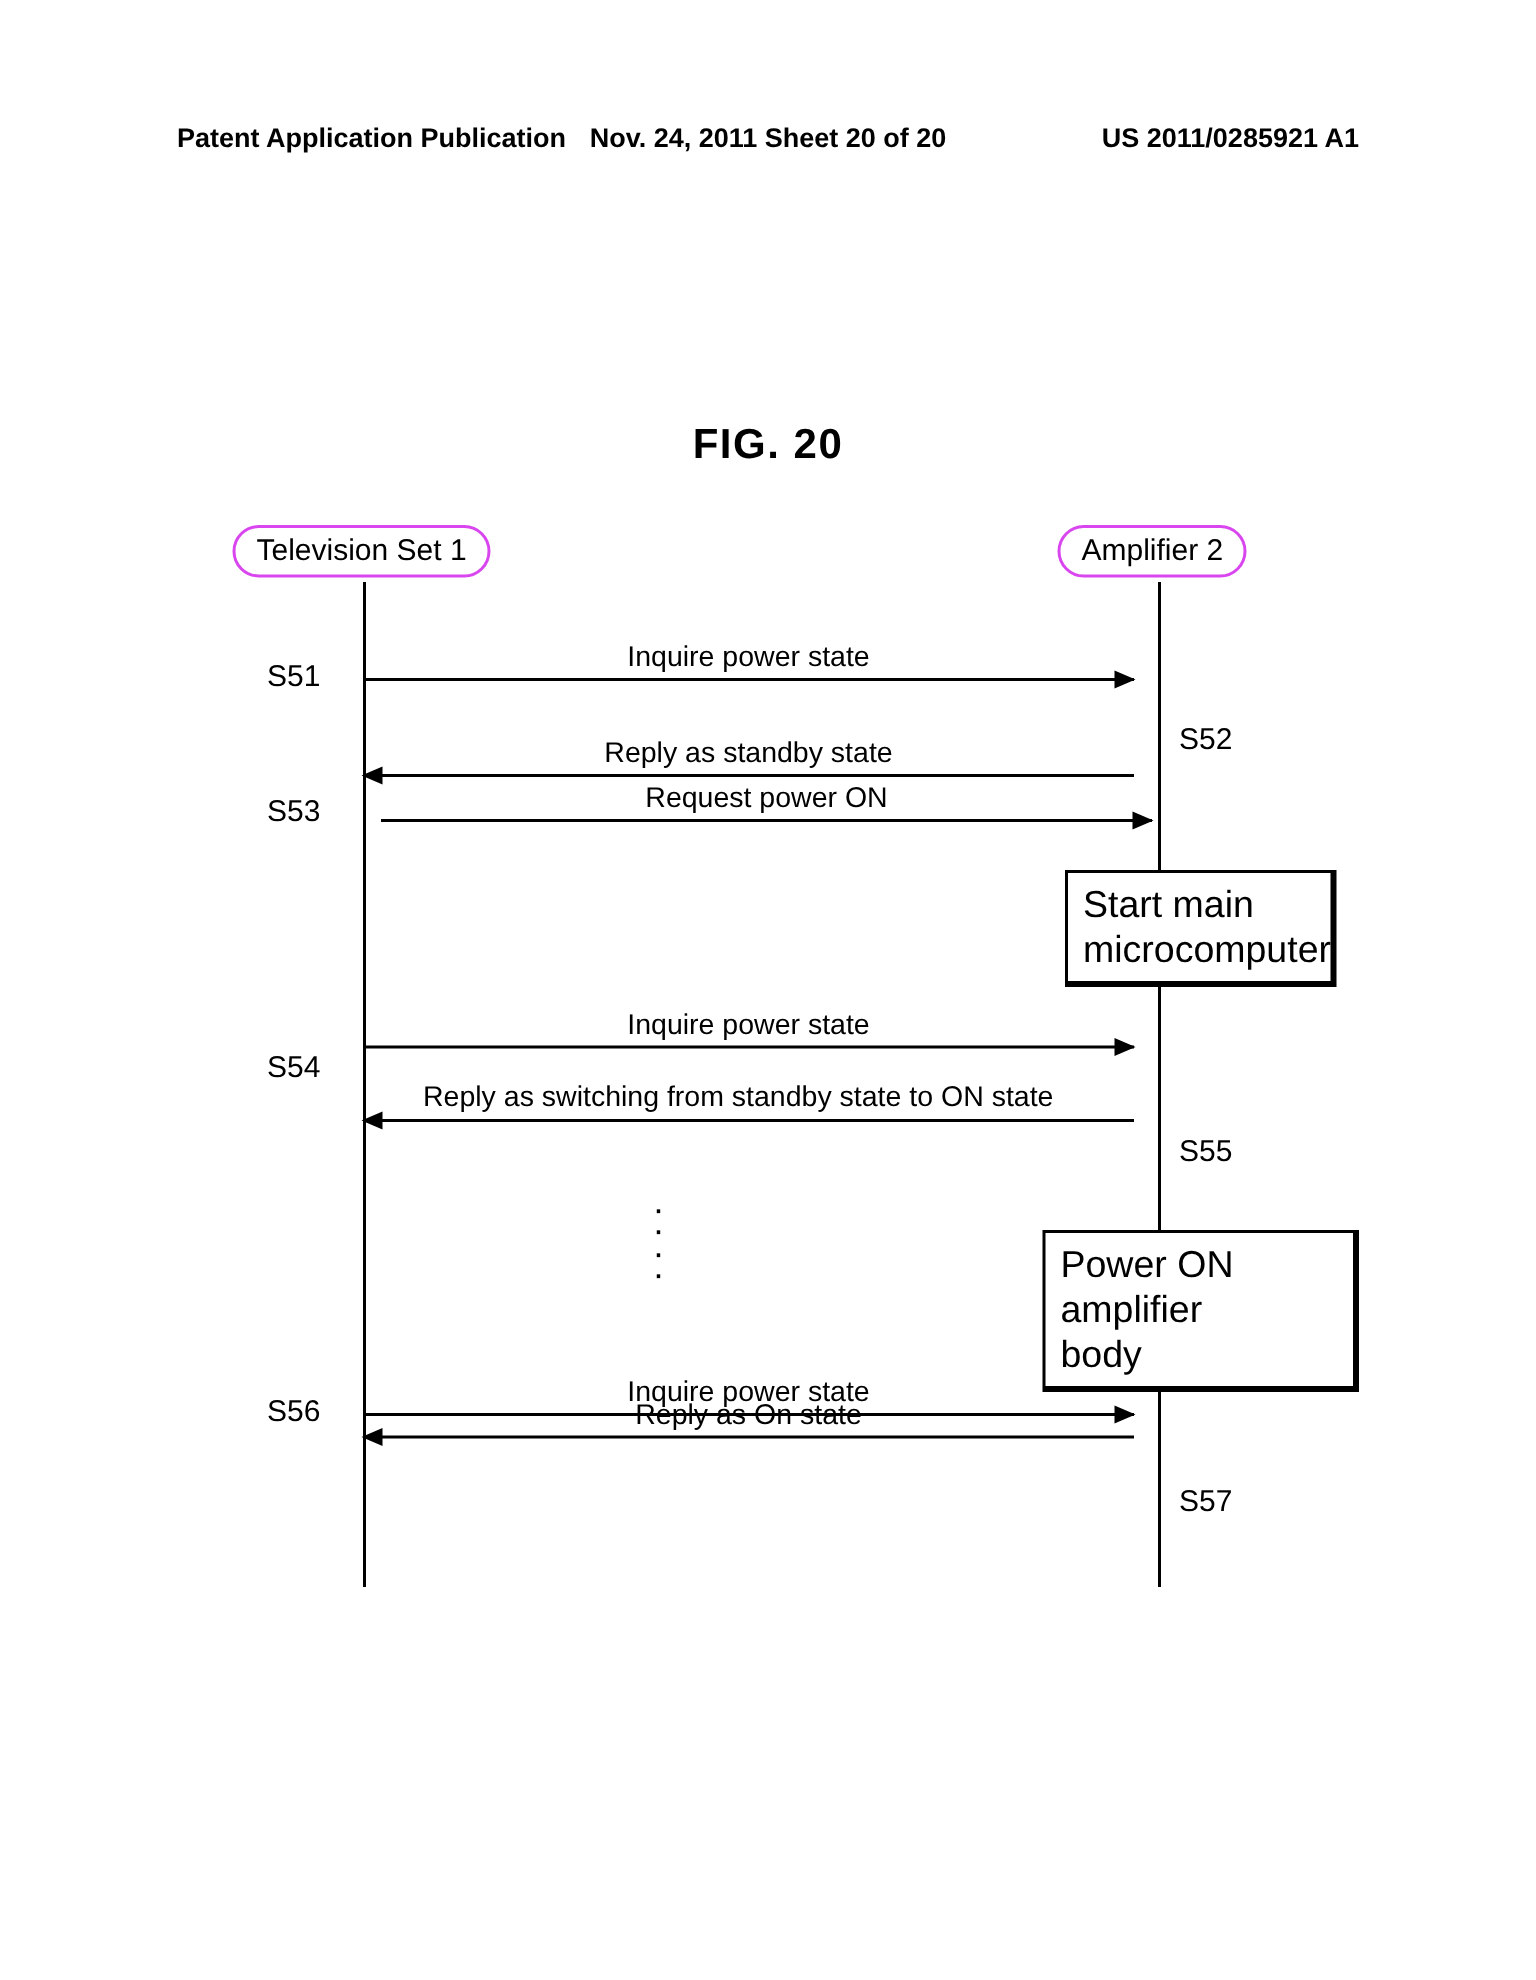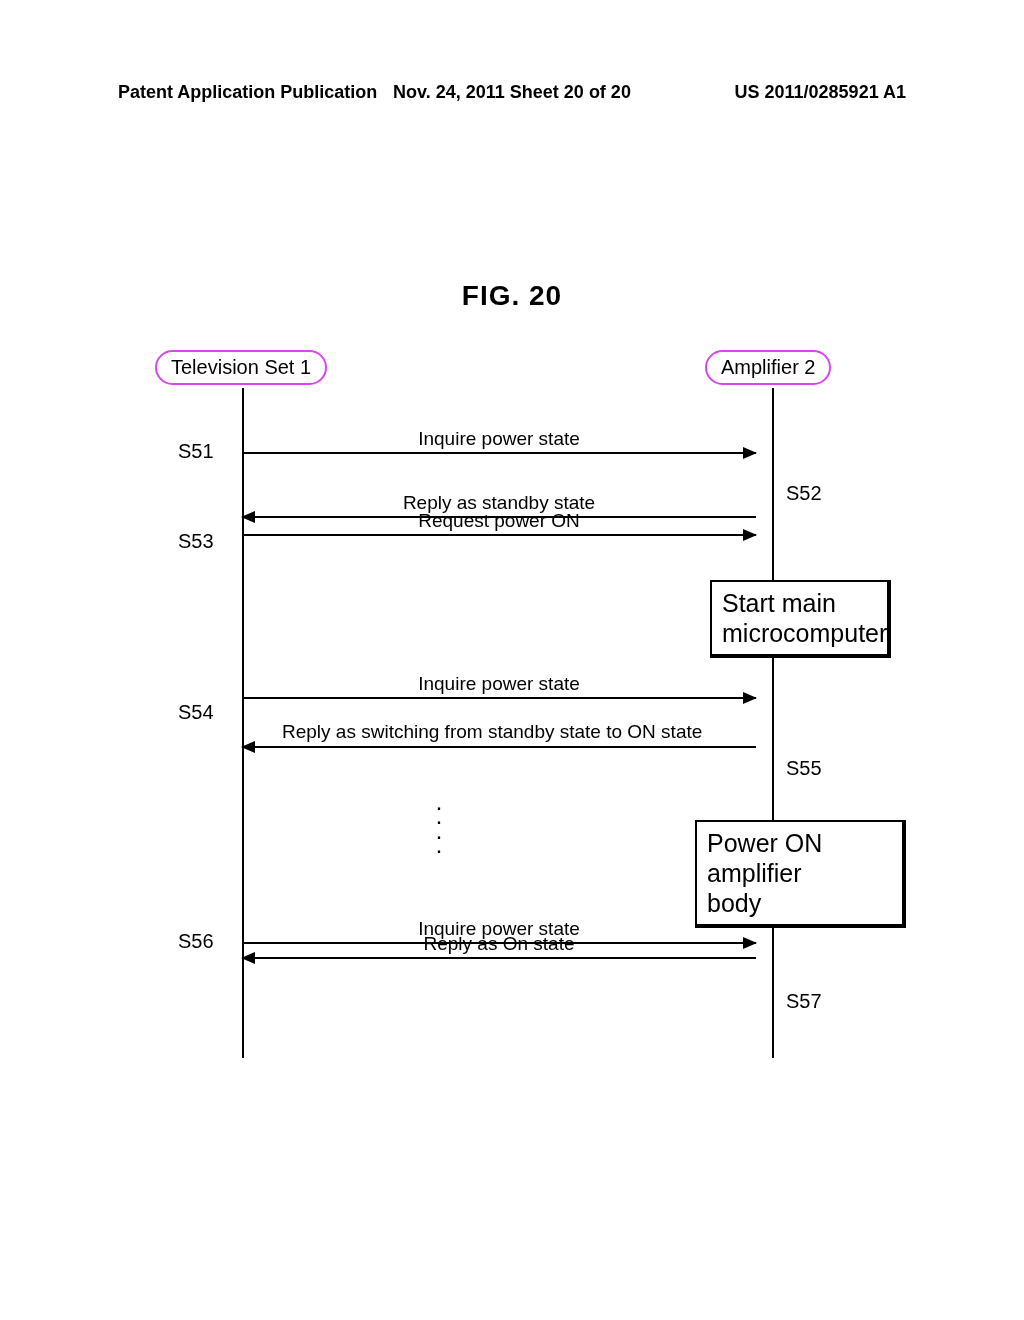--- a/index.html
+++ b/index.html
@@ -152,21 +152,21 @@
       <div class="arrow-line right"></div>
     </div>
 
     <div class="step-label" style="left:636px; top:132px;">S52</div>
     <div class="msg" style="top:122px;margin-top:20px;">
       <div class="label">Reply as standby state</div>
       <div class="arrow-line left"></div>
     </div>
 
     <div class="step-label" style="left:28px; top:180px;">S53</div>
-    <div class="msg" style="top:160px;">
+    <div class="msg" style="top:172px;padding-left:12px;">
       <div class="label">Request power ON</div>
       <div class="arrow-line right"></div>
     </div>
 
     <div class="process-box" style="left:560px; top:230px; width:155px;">
       <span style="white-space:pre-line;">Start main
 microcomputer</span>
     </div>
 
     <div class="step-label" style="left:28px; top:335px;margin-top:16px;">S54</div>

